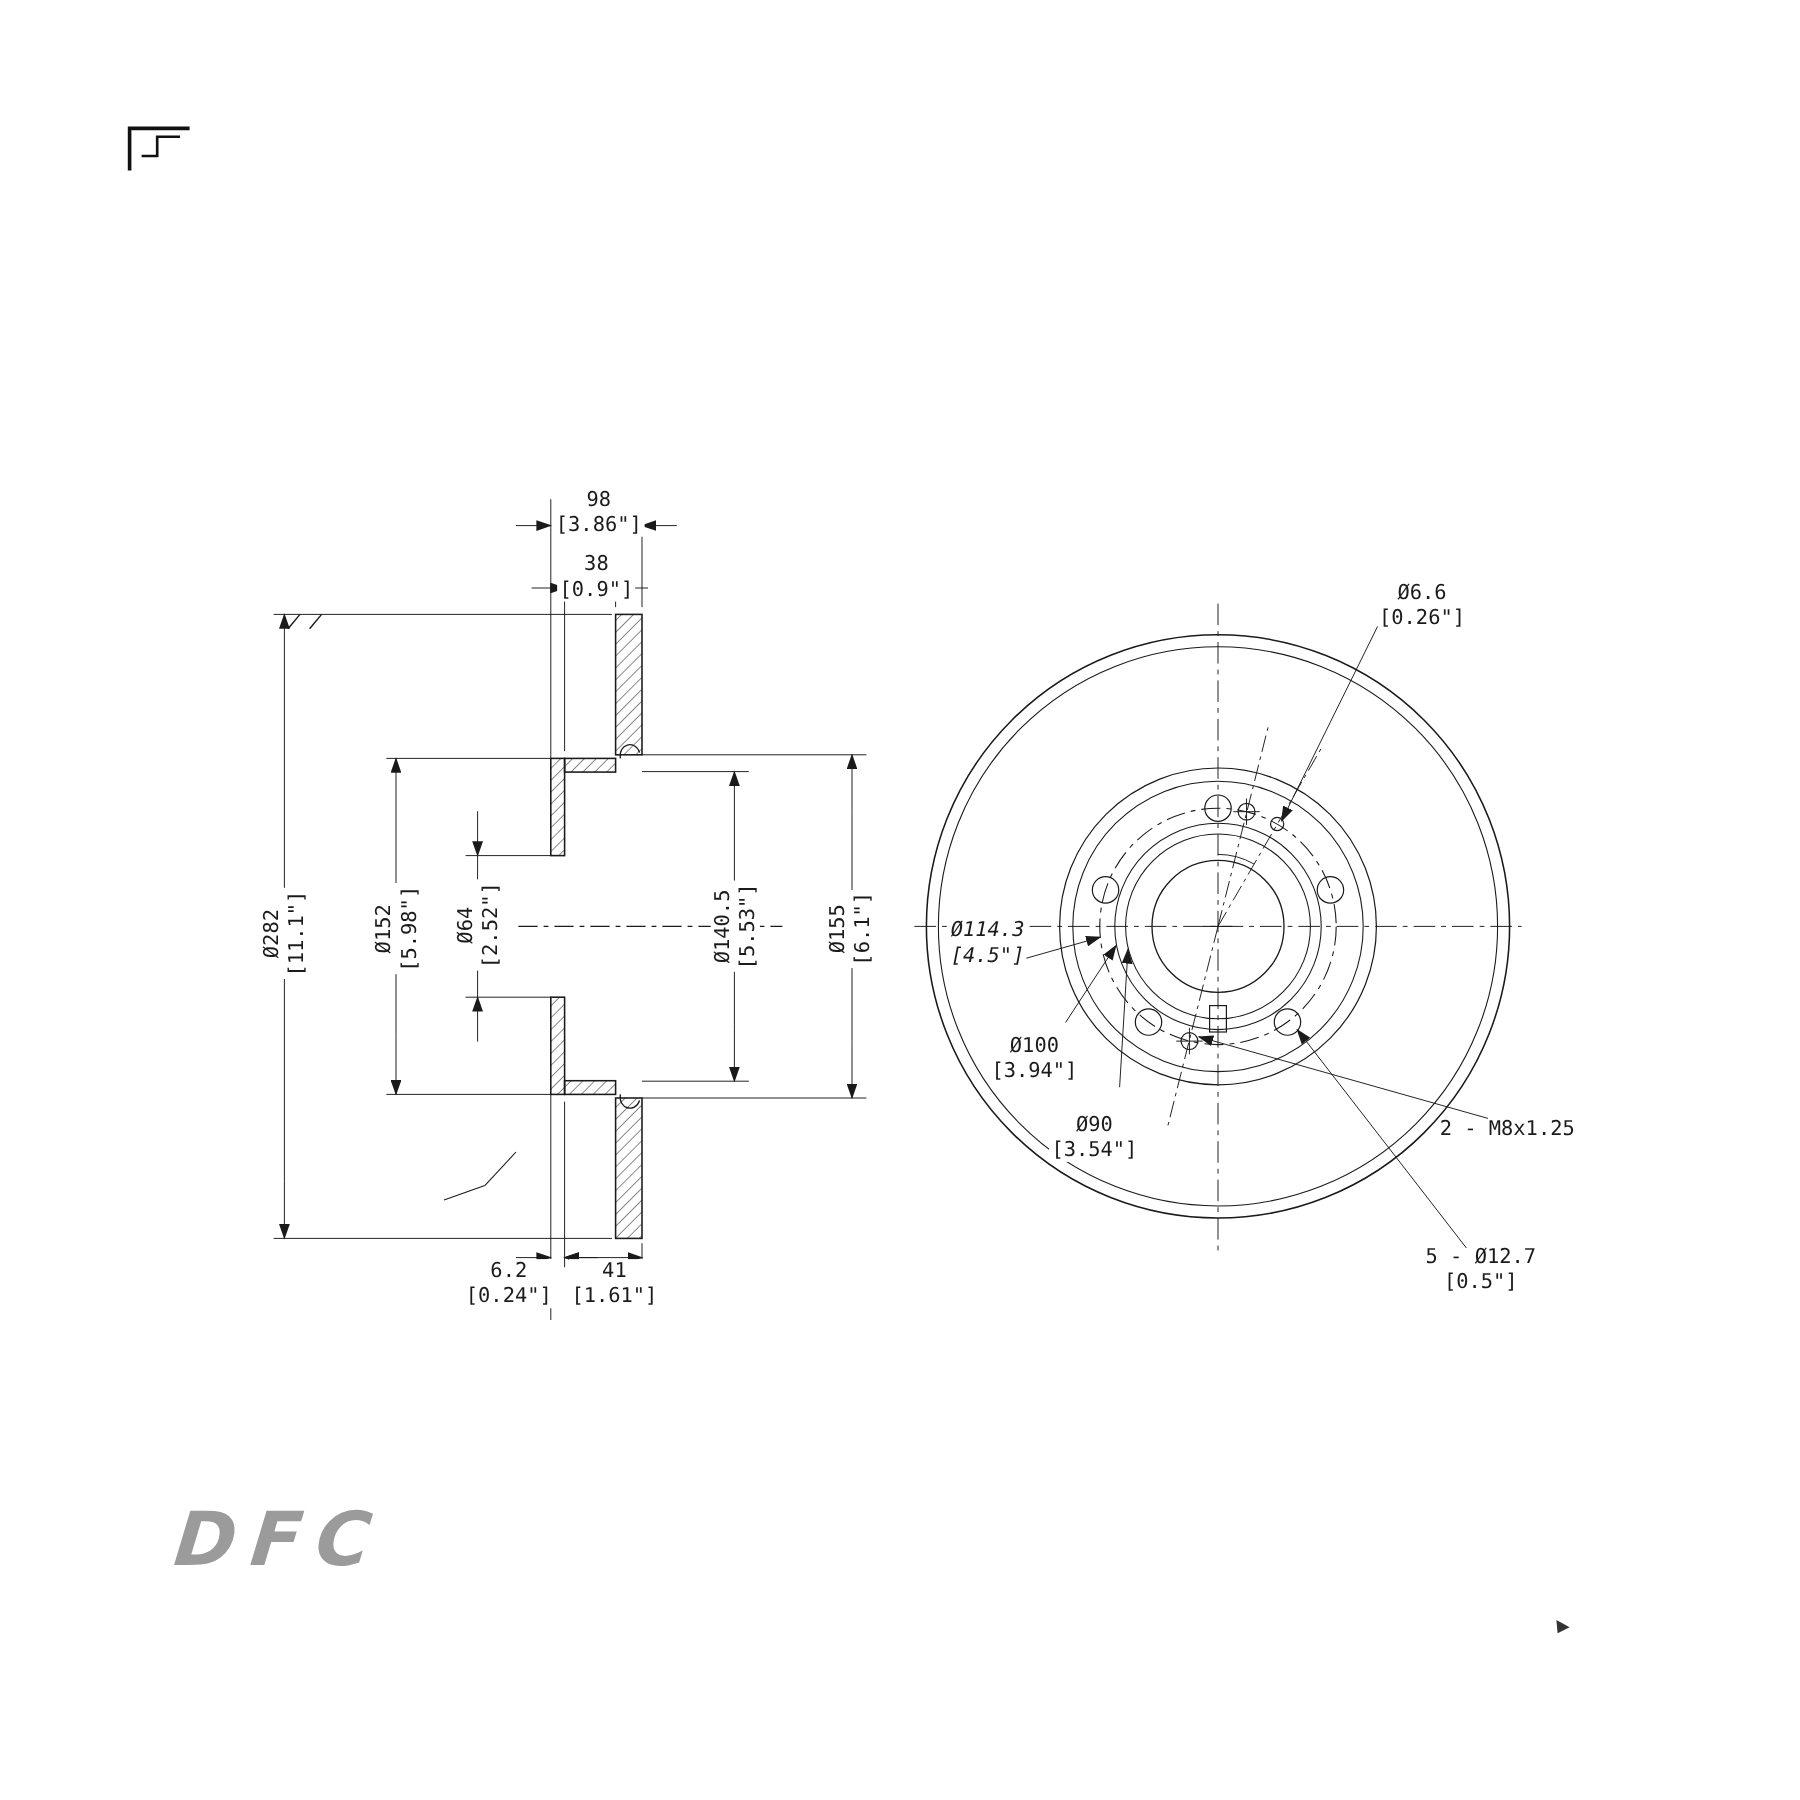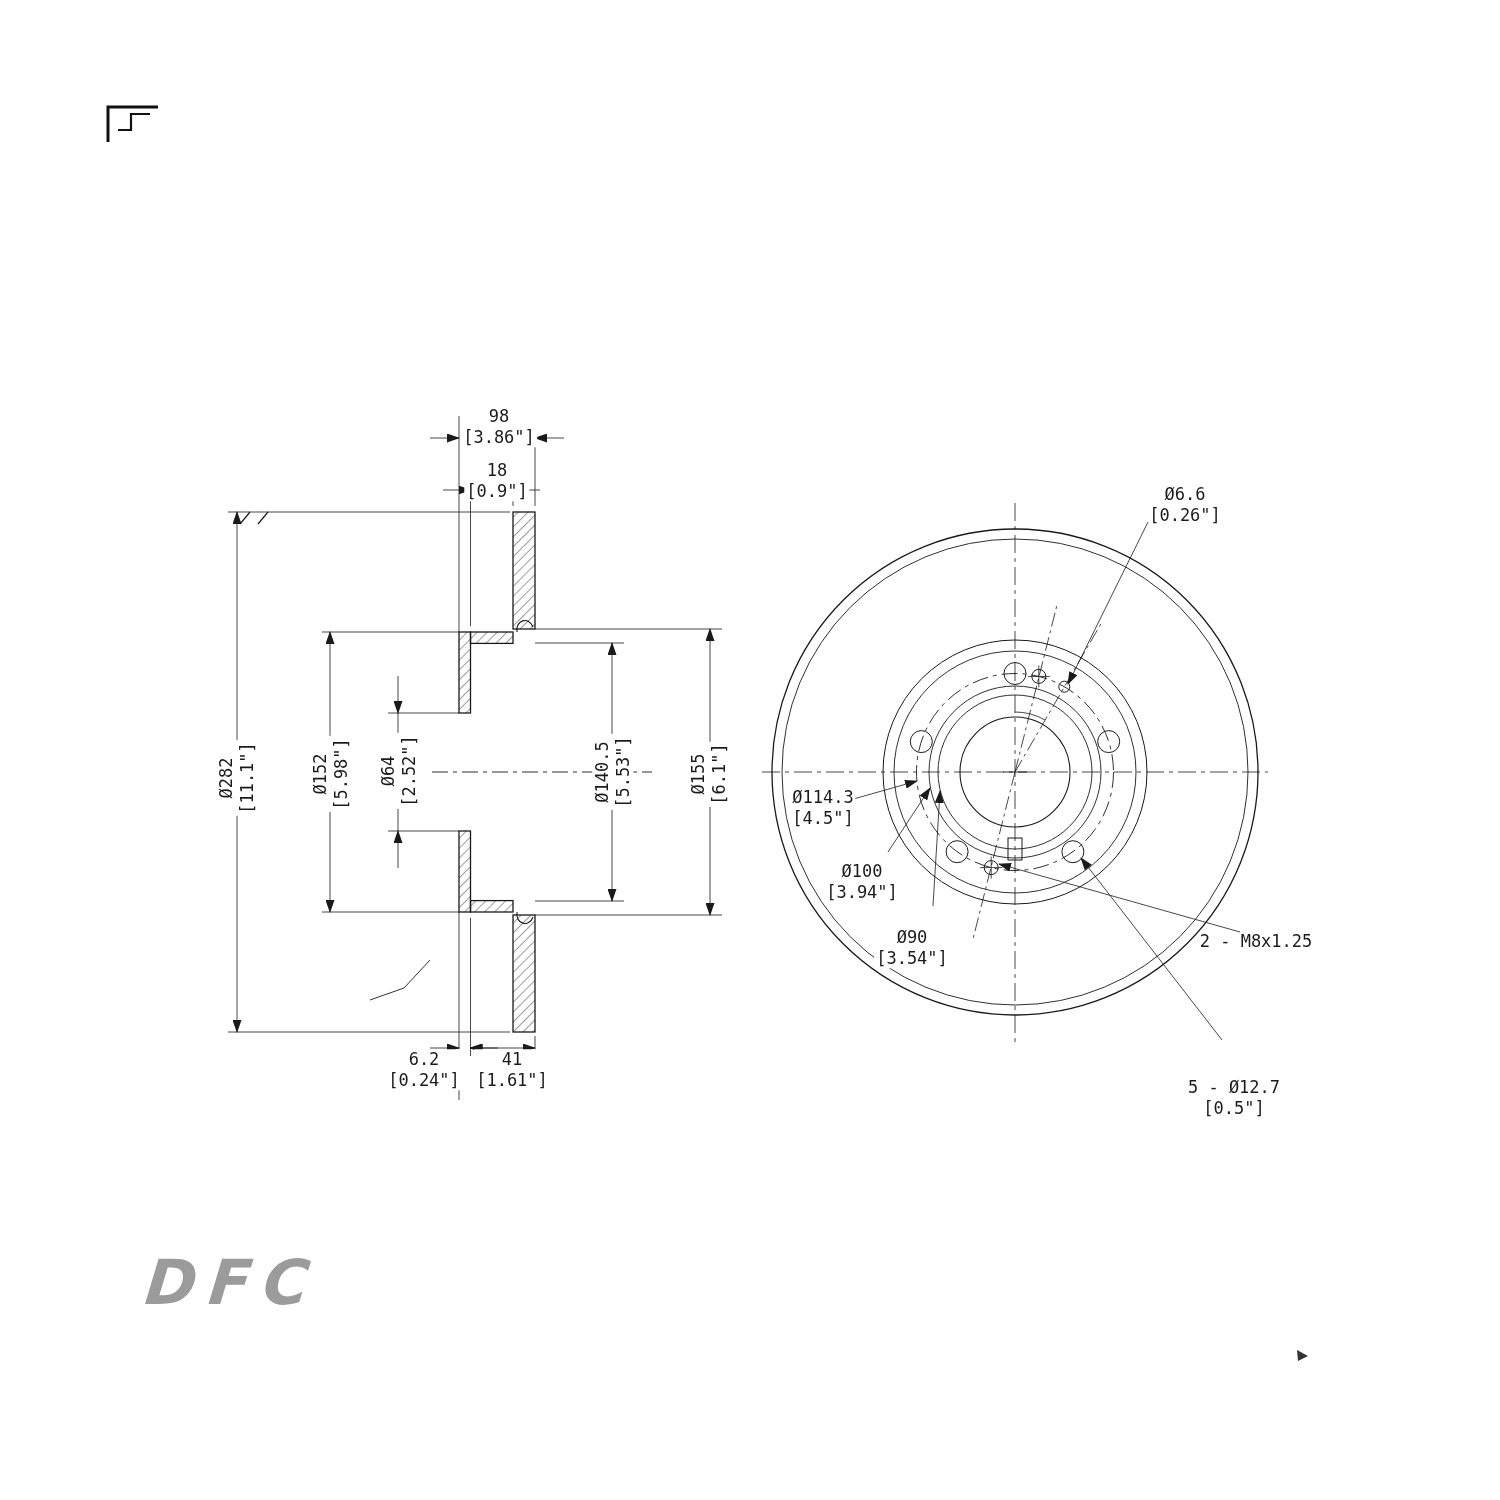--- a/index.html
+++ b/index.html
@@ -165,21 +165,21 @@
     </g>
 
     <polygon points="1297,1350 1308,1356 1298,1361" fill="#333"></polygon>
   </svg>
 
   <div class="dim" style="left:499px;top:427px;">
     <div>98</div>
     <div>[3.86"]</div>
   </div>
   <div class="dim" style="left:497px;top:481px;">
-    <div>18</div>
+    <div>38</div>
     <div>[0.9"]</div>
   </div>
   <div class="dim rot" style="left:237px;top:778px;">
     <div>Ø282</div>
     <div>[11.1"]</div>
   </div>
   <div class="dim rot" style="left:331px;top:774px;">
     <div>Ø152</div>
     <div>[5.98"]</div>
   </div>
@@ -201,35 +201,35 @@
   </div>
   <div class="dim" style="left:512px;top:1070px;text-align:center;">
     <div>41</div>
     <div>[1.61"]</div>
   </div>
 
   <div class="dim plain" style="left:1162px;top:505px;margin-left:23px;">
     <div>Ø6.6</div>
     <div>[0.26"]</div>
   </div>
-  <div class="dim" style="left:823px;top:808px;">
+  <div class="dim" style="left:823px;top:786px;font-style:italic;">
     <div>Ø114.3</div>
     <div>[4.5"]</div>
   </div>
   <div class="dim" style="left:862px;top:862px;margin-top:20px;">
     <div>Ø100</div>
     <div>[3.94"]</div>
   </div>
   <div class="dim" style="left:912px;top:948px;">
     <div>Ø90</div>
     <div>[3.54"]</div>
   </div>
   <div class="dim plain" style="left:1256px;top:941px;">
     <div>2 - M8x1.25</div>
   </div>
-  <div class="dim plain" style="left:1234px;top:1058px;margin-top:40px;">
+  <div class="dim plain" style="left:1234px;top:1058px;">
     <div>5 - Ø12.7</div>
     <div>[0.5"]</div>
   </div>
 
   <div class="logo">DFC</div>
 
 </div>
 
 </body></html>

